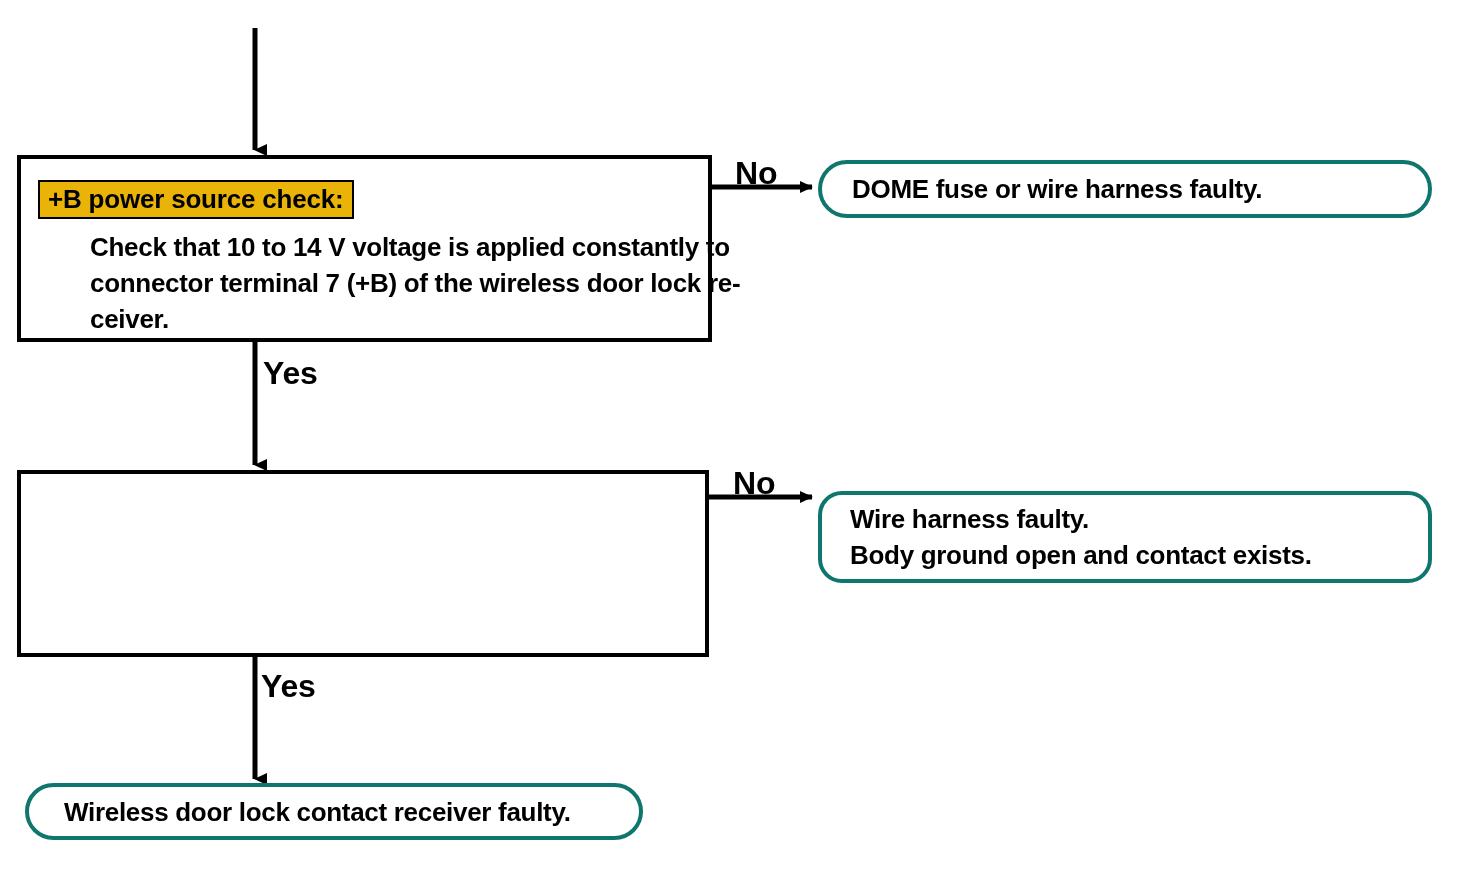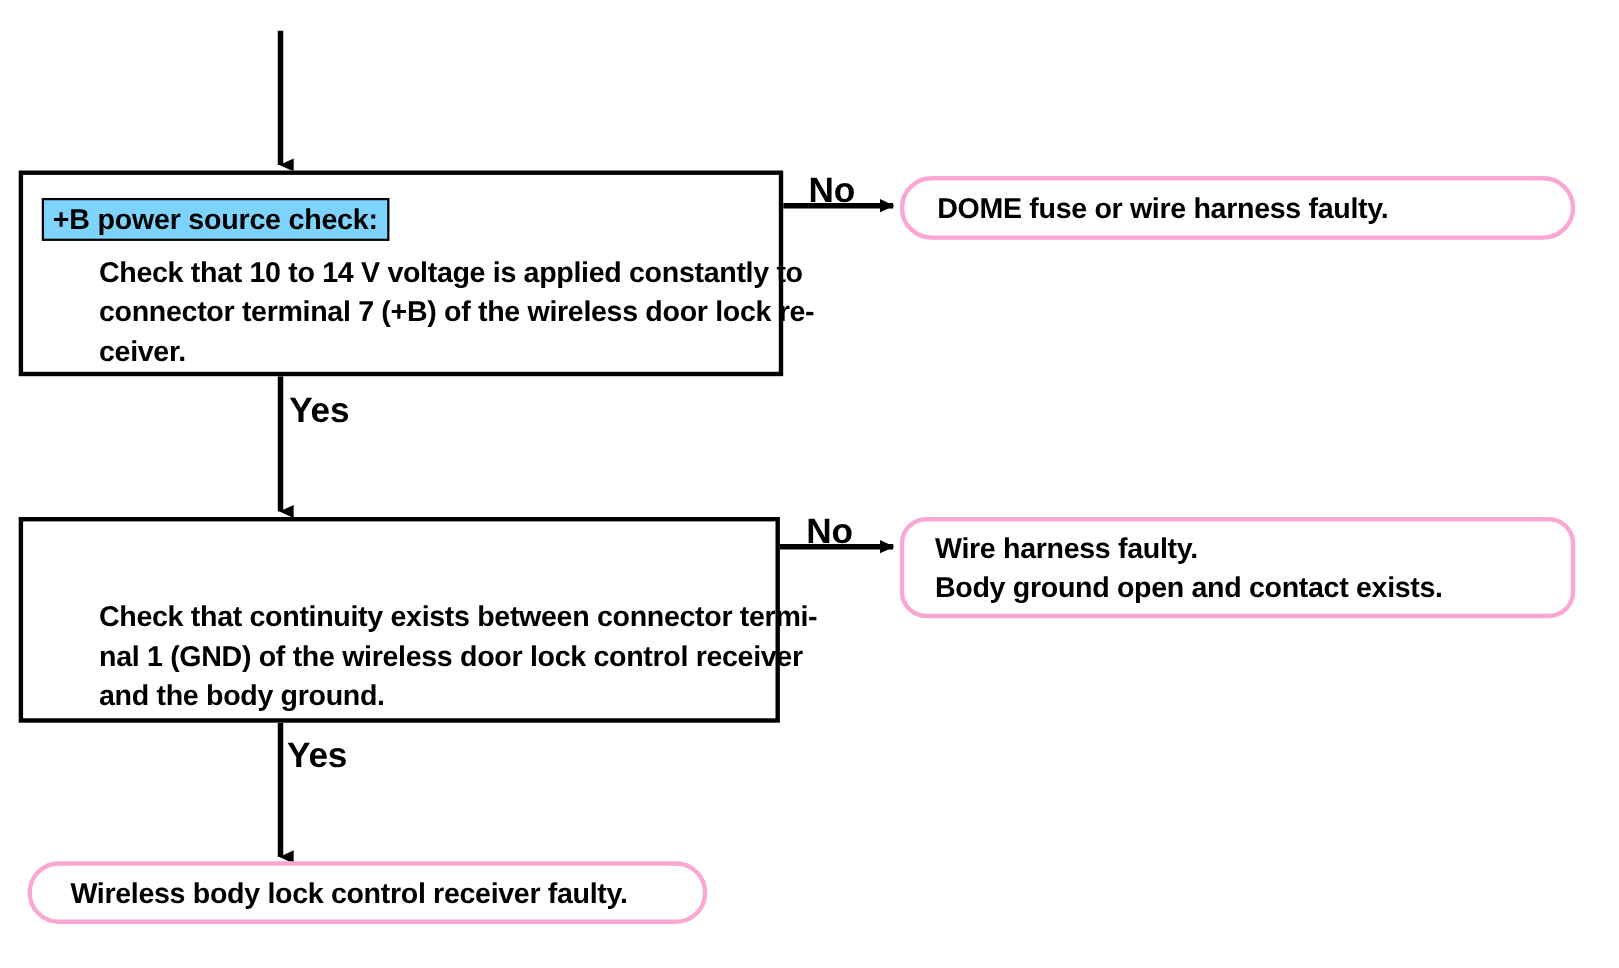--- a/index.html
+++ b/index.html
@@ -31,21 +31,21 @@
   .check-box {
     position: absolute;
     box-sizing: border-box;
     border: 4px solid #000;
     background: #fff;
   }
   .check-heading {
     position: absolute;
     box-sizing: border-box;
     border: 2px solid #000;
-    background: #7dd3fc;
+    background: #eab308;
     display: flex;
     align-items: center;
     padding: 0 8px;
     font-weight: bold;
     font-size: 26px;
     letter-spacing: -0.2px;
     white-space: nowrap;
   }
   .check-body {
     position: absolute;
@@ -53,21 +53,21 @@
     font-size: 26px;
     line-height: 36px;
     letter-spacing: -0.3px;
     margin-left: 47px;
   }
 
   
   .result-box {
     position: absolute;
     box-sizing: border-box;
-    border: 4px solid #f9a8d4;
+    border: 4px solid #0f766e;
     background: #fff;
     display: flex;
     flex-direction: column;
     justify-content: center;
     font-weight: bold;
     font-size: 26px;
     line-height: 36px;
     letter-spacing: -0.3px;
   }
   .result-box .line {
@@ -123,33 +123,28 @@
 
   <div class="branch-label" style="left:735px; top:155px;">No</div>
 
   <div class="branch-label" style="left:263px; top:355px;">Yes</div>
 
   <div class="result-box pill" style="left:818px; top:160px; width:614px; height:58px; padding-left:30px;">
     <span class="line">DOME fuse or wire harness faulty.</span>
   </div>
 
   <div class="check-box" style="left:17px; top:470px; width:692px; height:187px;">
-    <div class="check-body" style="left:22px; top:68px; width:660px;">
-      <span class="line">Check that continuity exists between connector termi-</span>
-      <span class="line">nal 1 (GND) of the wireless door lock control receiver</span>
-      <span class="line">and the body ground.</span>
-    </div>
   </div>
 
   <div class="branch-label" style="left:733px; top:465px;">No</div>
 
   <div class="branch-label" style="left:261px; top:668px;">Yes</div>
 
-  <div class="result-box rounded" style="left:818px; top:470px; width:614px; height:92px; padding-left:28px;">
+  <div class="result-box rounded" style="left:818px; top:491px; width:614px; height:92px; padding-left:28px;">
     <span class="line">Wire harness faulty.</span>
     <span class="line">Body ground open and contact exists.</span>
   </div>
 
   <div class="result-box pill" style="left:25px; top:783px; width:618px; height:57px; padding-left:35px;">
-    <span class="line">Wireless body lock control receiver faulty.</span>
+    <span class="line">Wireless door lock contact receiver faulty.</span>
   </div>
 
 </div>
 
 </body></html>

